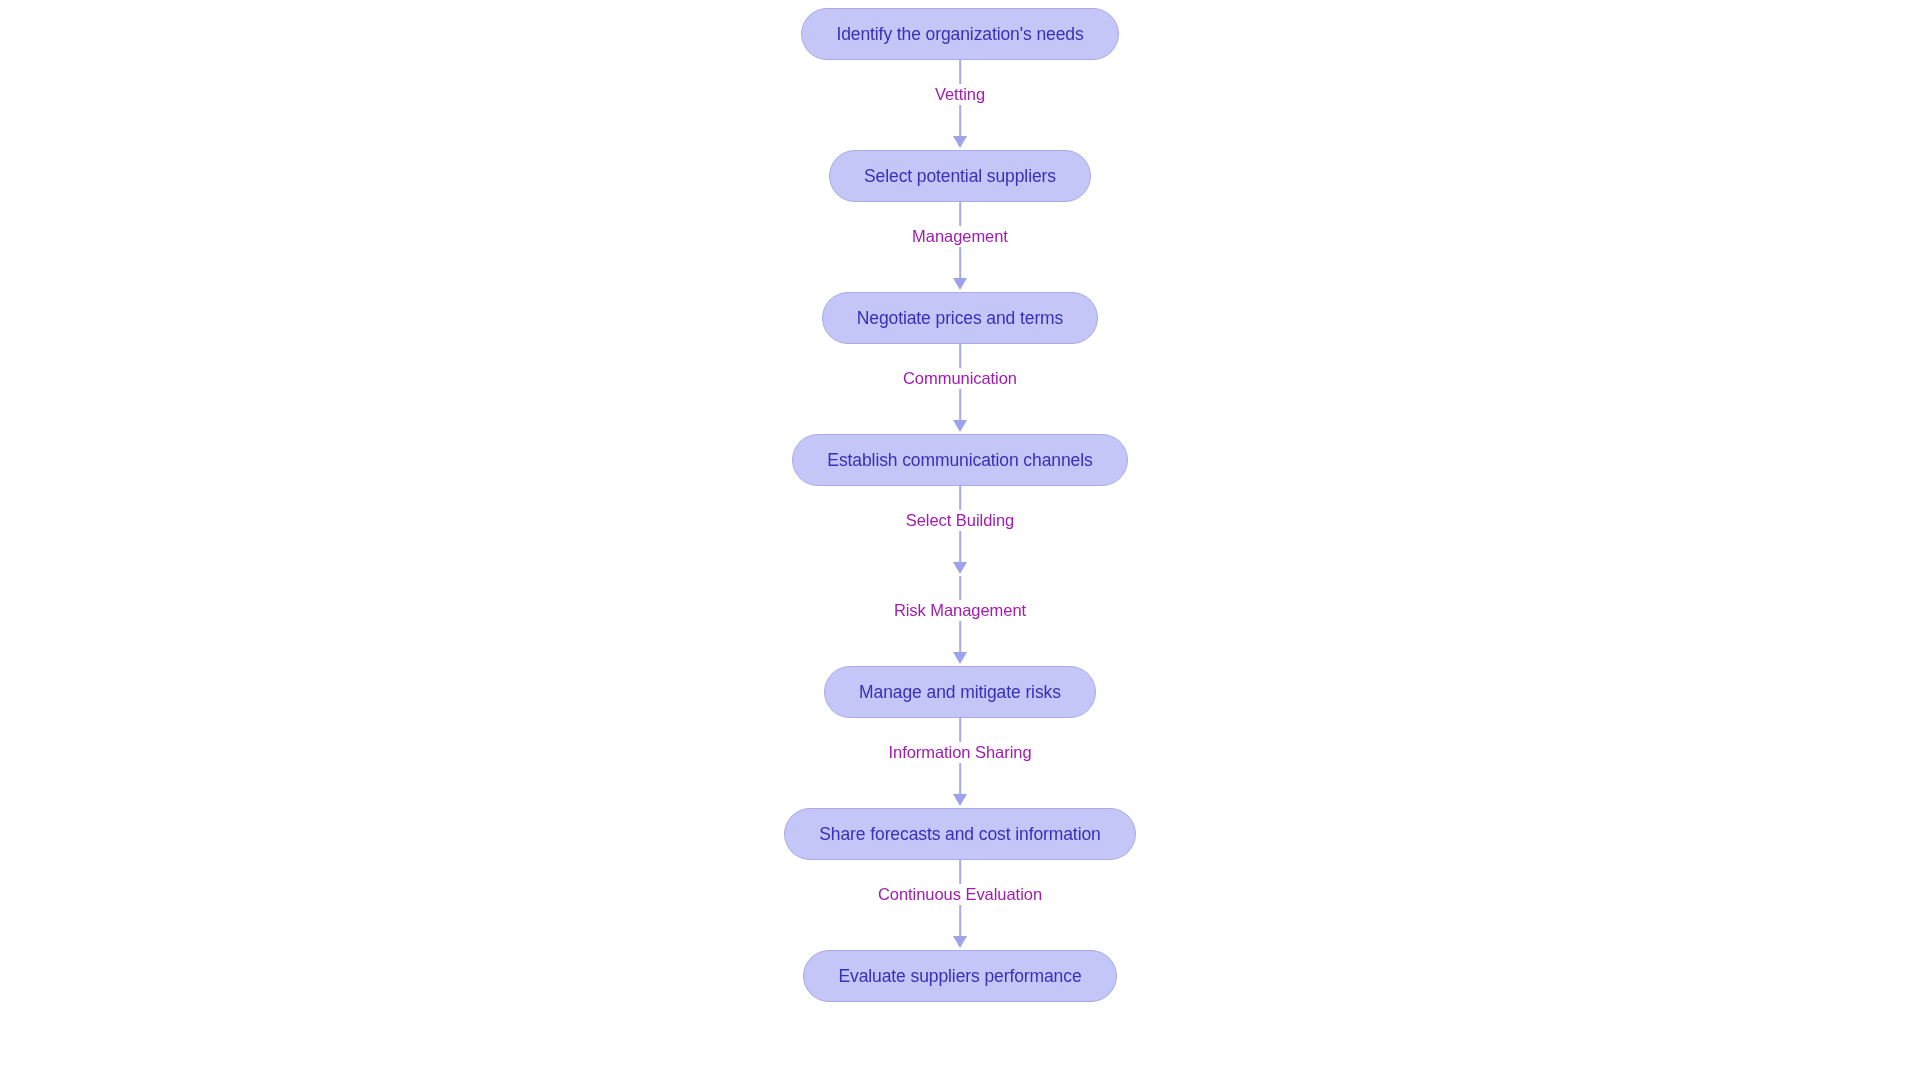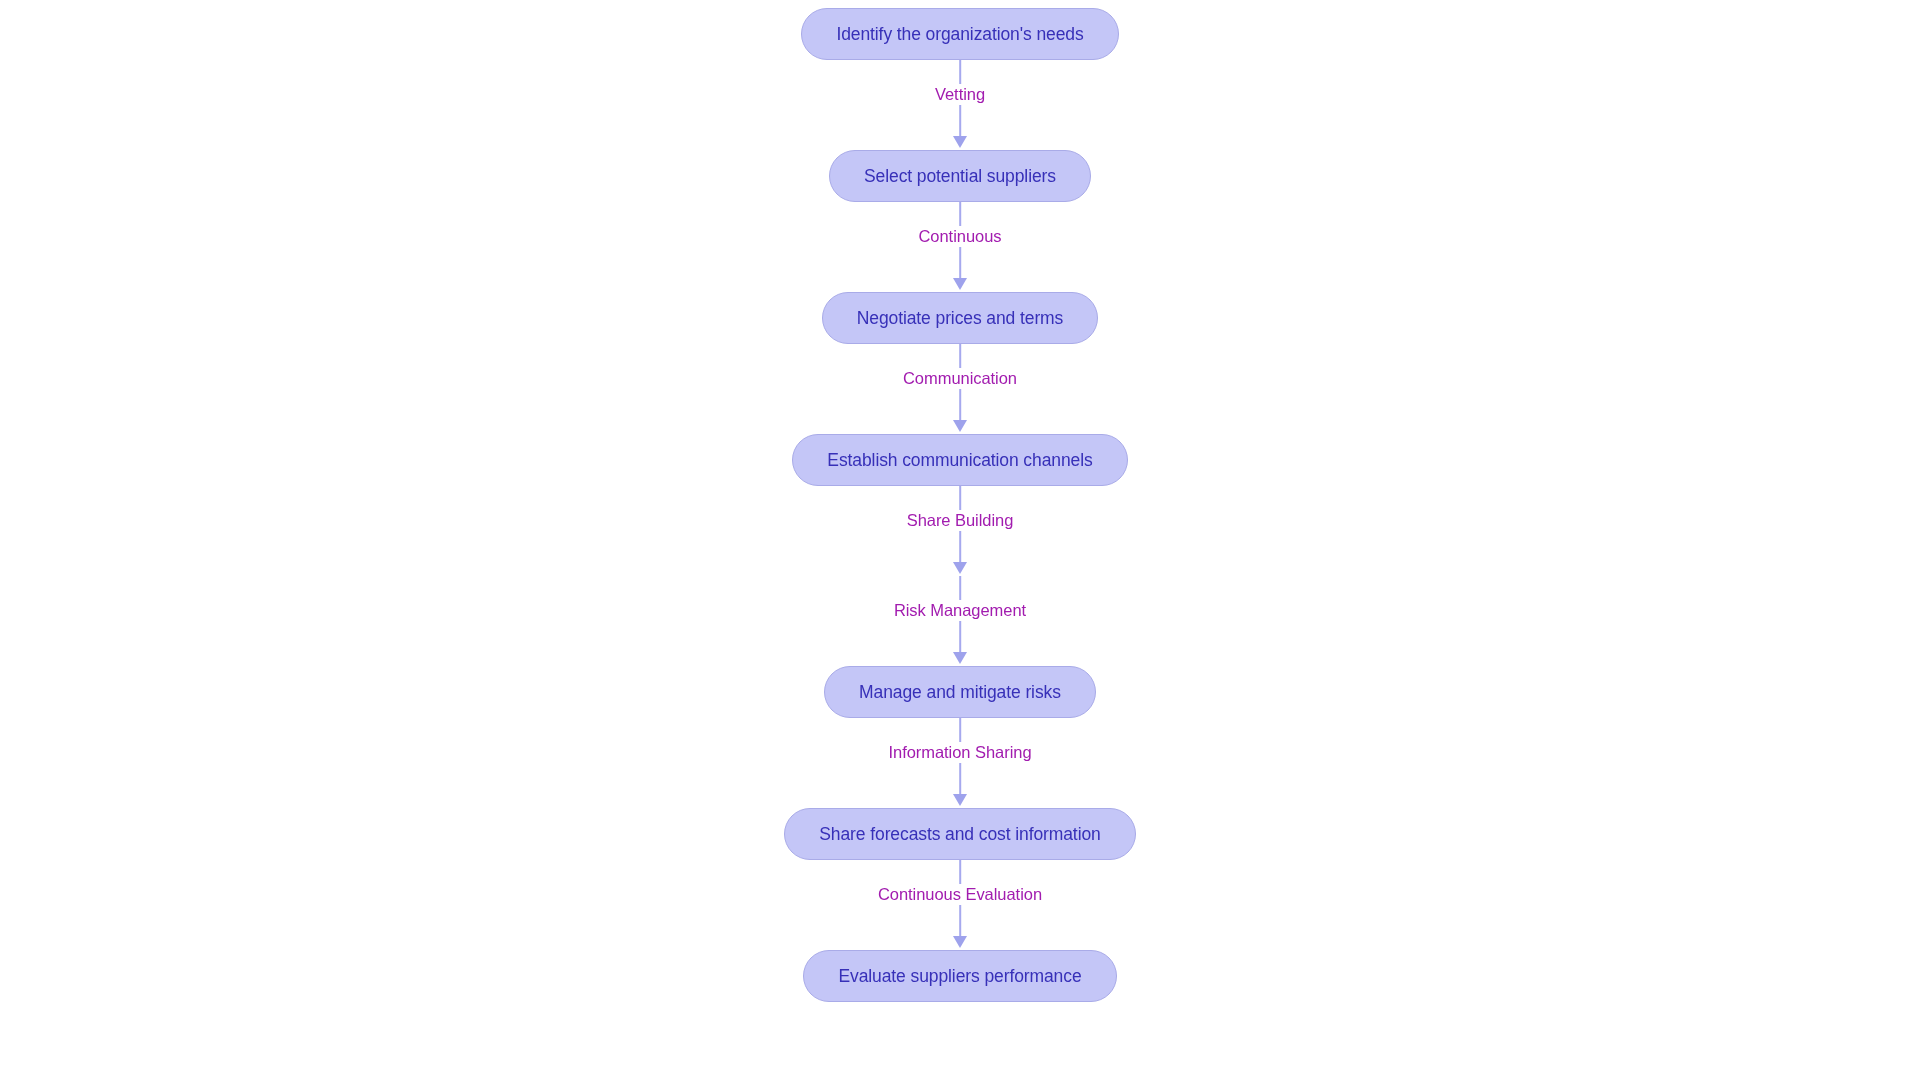--- a/index.html
+++ b/index.html
@@ -105,37 +105,37 @@
       <span class="edge-line"></span>
       <span class="edge-arrow"></span>
       <span class="edge-label">Vetting</span>
     </div>
 
     <div class="node">Select potential suppliers</div>
 
     <div class="edge">
       <span class="edge-line"></span>
       <span class="edge-arrow"></span>
-      <span class="edge-label">Continuous</span>
+      <span class="edge-label">Management</span>
     </div>
 
     <div class="node">Negotiate prices and terms</div>
 
     <div class="edge">
       <span class="edge-line"></span>
       <span class="edge-arrow"></span>
       <span class="edge-label">Communication</span>
     </div>
 
     <div class="node">Establish communication channels</div>
 
     <div class="edge">
       <span class="edge-line"></span>
       <span class="edge-arrow"></span>
-      <span class="edge-label">Share Building</span>
+      <span class="edge-label">Select Building</span>
     </div>
 
 
     <div class="edge">
       <span class="edge-line"></span>
       <span class="edge-arrow"></span>
       <span class="edge-label">Risk Management</span>
     </div>
 
     <div class="node">Manage and mitigate risks</div>

